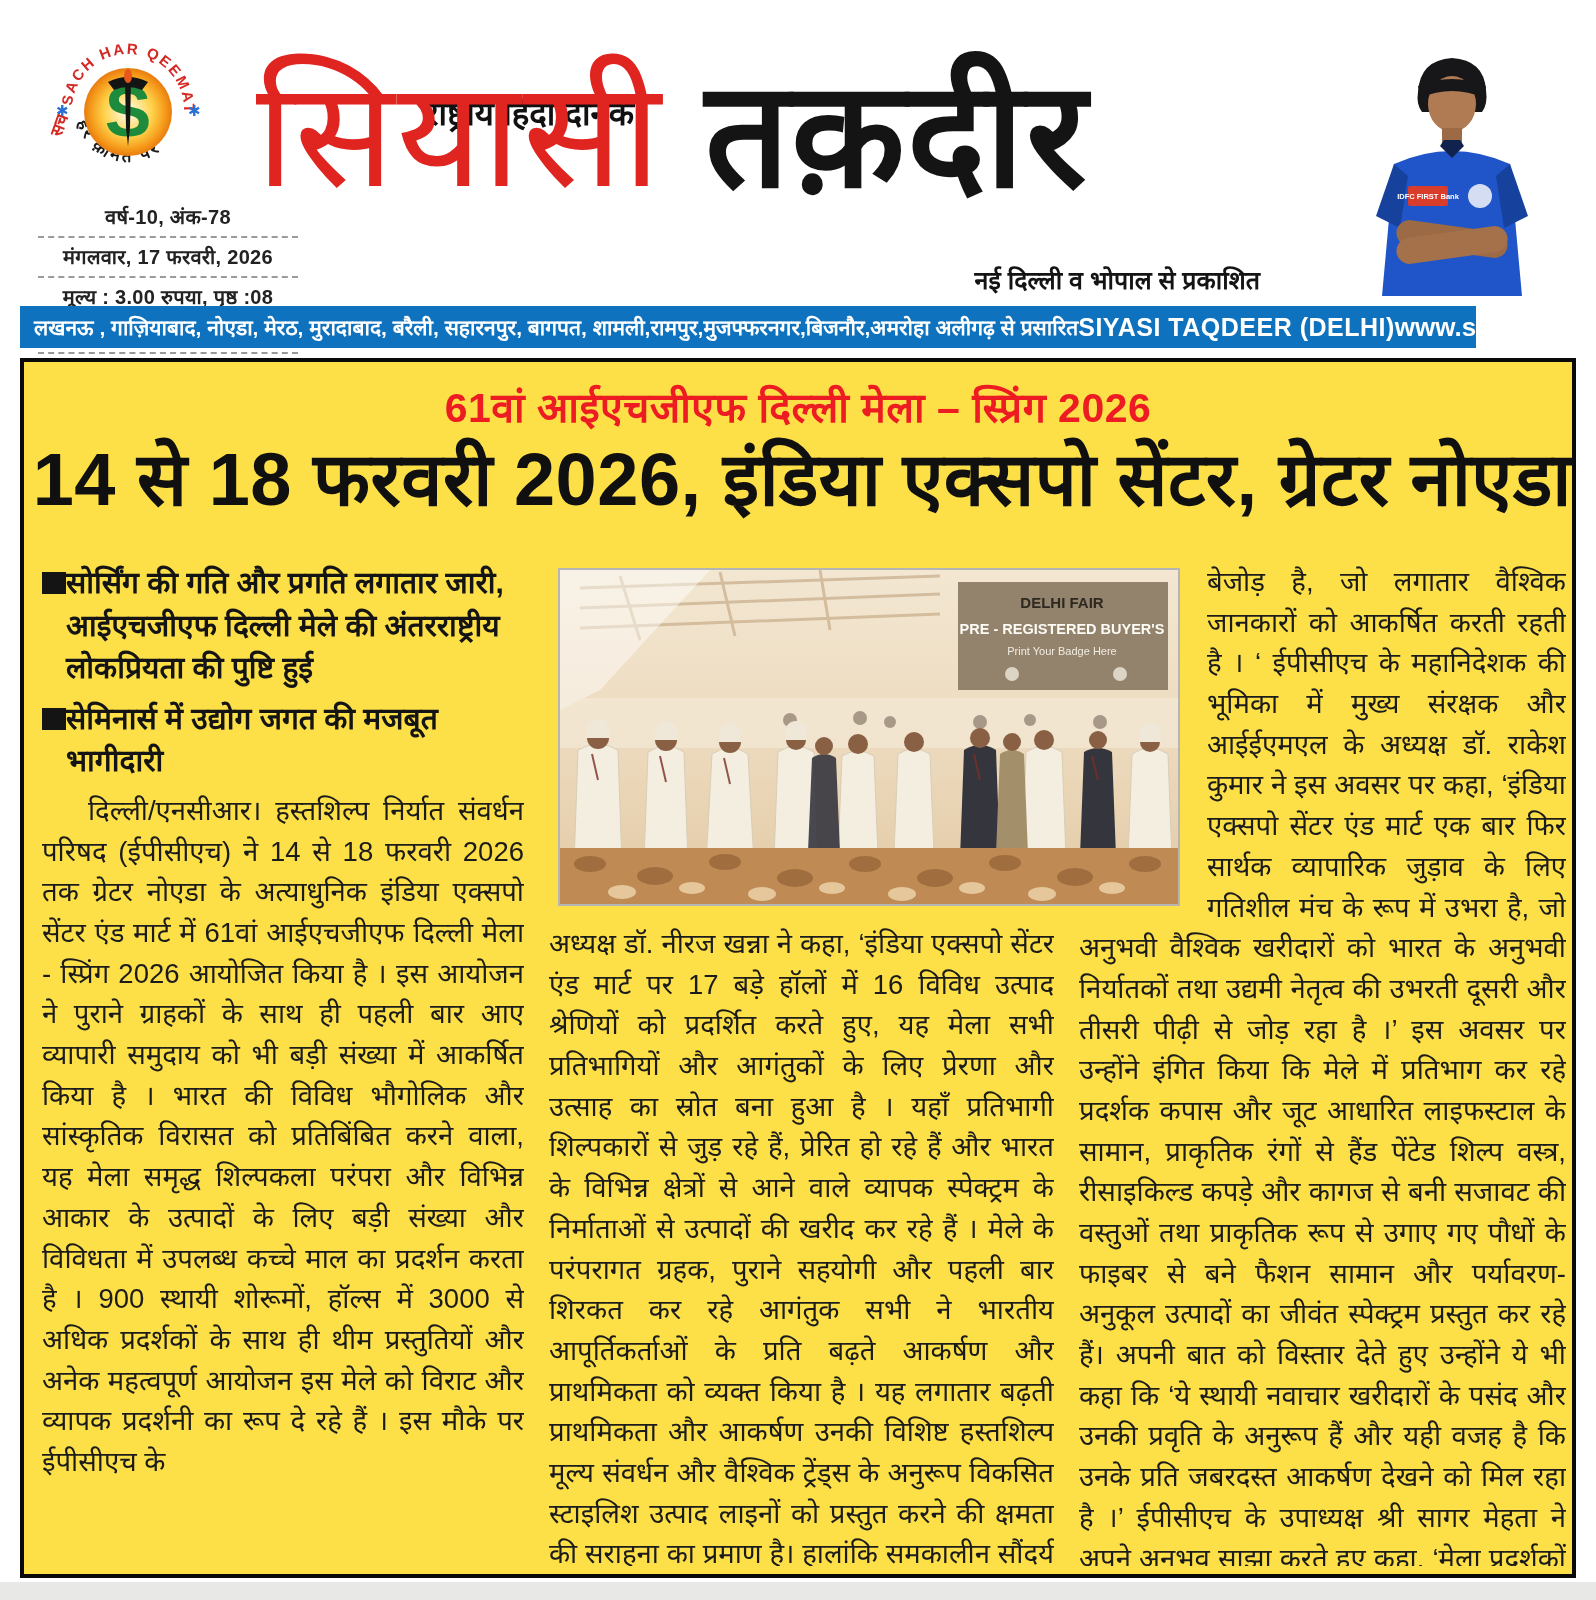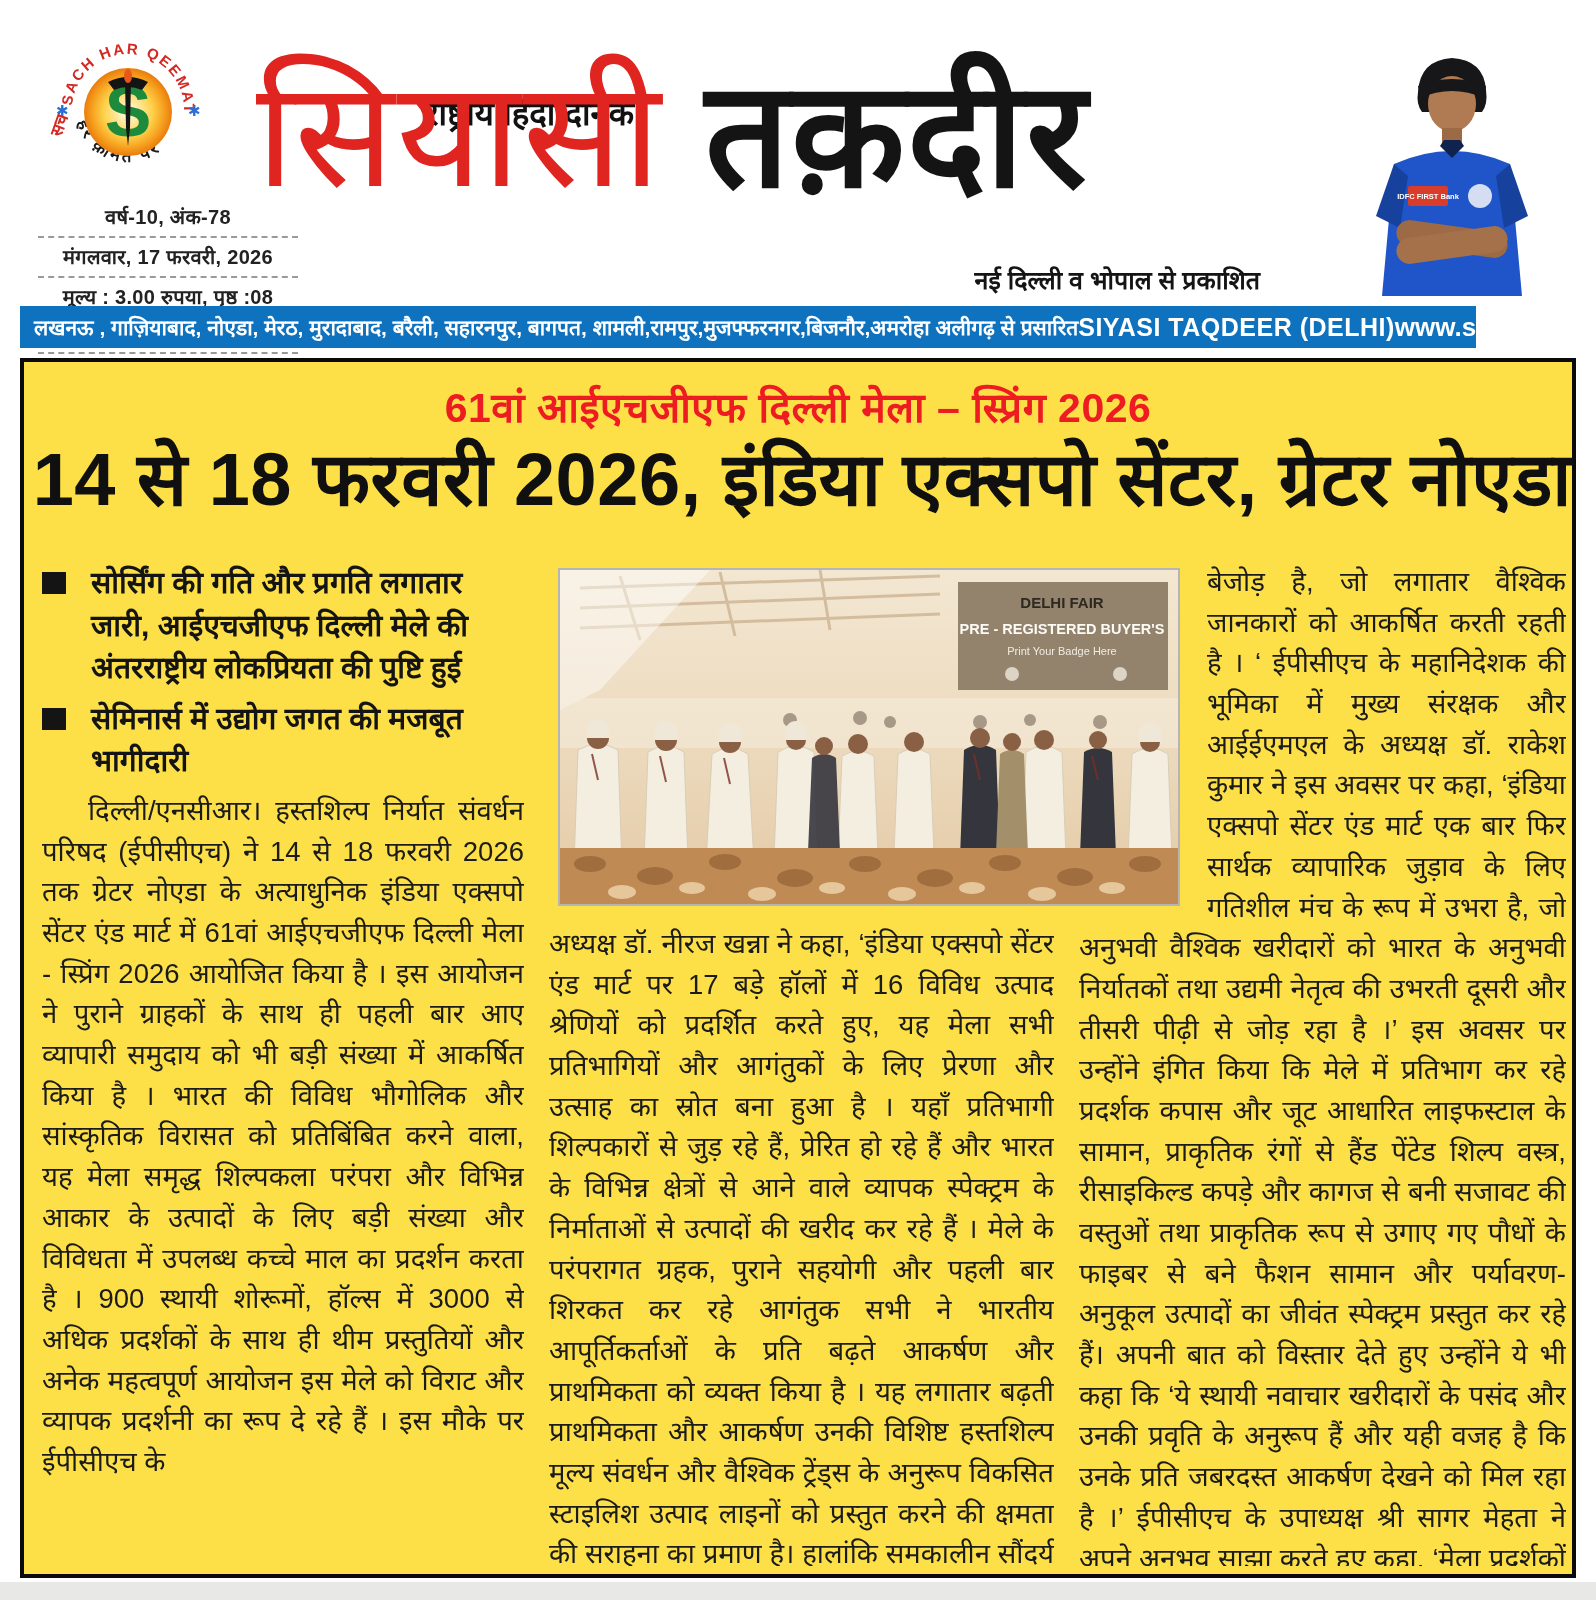--- a/index.html
+++ b/index.html
@@ -44,21 +44,21 @@
   }
   .headline{
     text-align:right;color:#101010;font-size:74px;font-weight:800;
     margin-top:8px;line-height:1.02;letter-spacing:.5px;
   }
   .columns{position:absolute;left:18px;top:200px;bottom:8px;display:flex;gap:25px;overflow:hidden;}
   .col{overflow:hidden;}
   .col1{width:482px;}
   .col2{width:505px;}
   .col3{width:487px;}
-  .bullet{display:flex;gap:25px;margin-bottom:8px;}
+  .bullet{display:flex;gap:0;margin-bottom:8px;}
   .bullet-sq{flex:0 0 24px;width:24px;height:22px;background:#141414;margin-top:10px;}
   .bullet-text{font-size:30px;font-weight:700;line-height:1.42;color:#141414;}
   .bodytext{
     font-size:27.5px;line-height:1.48;text-align:justify;color:#1b1b1b;
   }
   .indent{text-indent:46px;}
   .photo-gap{height:362px;}
   .wrap-spacer{float:left;width:128px;height:352px;}
   .event-photo{
     position:absolute;left:534px;top:206px;width:622px;height:338px;

